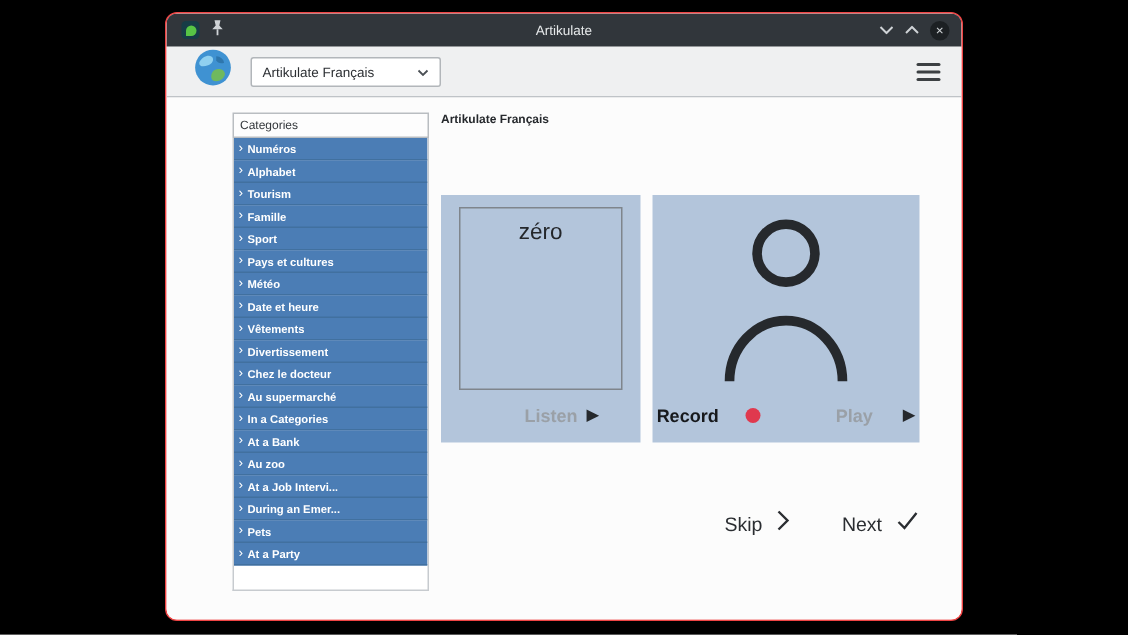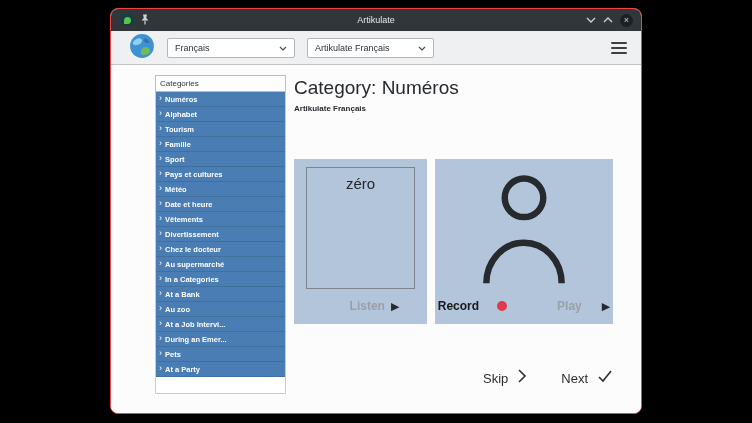--- a/index.html
+++ b/index.html
@@ -138,28 +138,20 @@
 
     <div class="toolbar">
       <span>
         <svg width="26" height="26" viewBox="0 0 24 24">
           <circle cx="12" cy="12" r="11" fill="#3f92d2"></circle>
           <path d="M3.5 9 C5 5.5 9 4 11 5.2 C13 6.4 12 9.5 9 10.6 C6 11.7 3.5 11.5 3.5 9 Z" fill="#8fd0f0"></path>
           <path d="M13 13.5 C16 12 19.5 13.5 19.3 16.2 C19 19.3 15 21.3 12.3 20.2 C10.2 19.2 10.5 15 13 13.5 Z" fill="#6fb95e"></path>
           <path d="M14 5 C16.5 5 18.5 7 18.8 9 C17 9.8 14.5 9 14 7.5 Z" fill="#2e76ad"></path>
         </svg>
       </span>
-      <div class="select select-lang">
-        <span>Français</span>
-        <span>
-          <svg width="8" height="5" viewBox="0 0 8 5">
-              <polyline points="1,1 4,4 7,1" fill="none" stroke="#4a4f54" stroke-width="1.2"></polyline>
-            </svg>
-        </span>
-      </div>
       <div class="select select-course">
         <span>Artikulate Français</span>
         <span>
           <svg width="8" height="5" viewBox="0 0 8 5">
               <polyline points="1,1 4,4 7,1" fill="none" stroke="#4a4f54" stroke-width="1.2"></polyline>
             </svg>
         </span>
       </div>
       <div class="hamburger">
         <span></span>
@@ -264,21 +256,20 @@
   </div>
 
   <div class="cat-item">
     <span class="cat-chev">›</span>
     <span class="cat-label">At a Party</span>
   </div>
 </div>
       </div>
 
       <div class="main">
-        <div class="main-title">Category: Numéros</div>
         <div class="main-subtitle">Artikulate Français</div>
 
         <div class="cards">
           <div class="card card-phrase">
             <div class="phrase-box">
               <span class="phrase-text">zéro</span>
             </div>
             <div class="card-actions">
               <span class="action-label-disabled">Listen</span>
               <span class="play-tri">▶</span>

